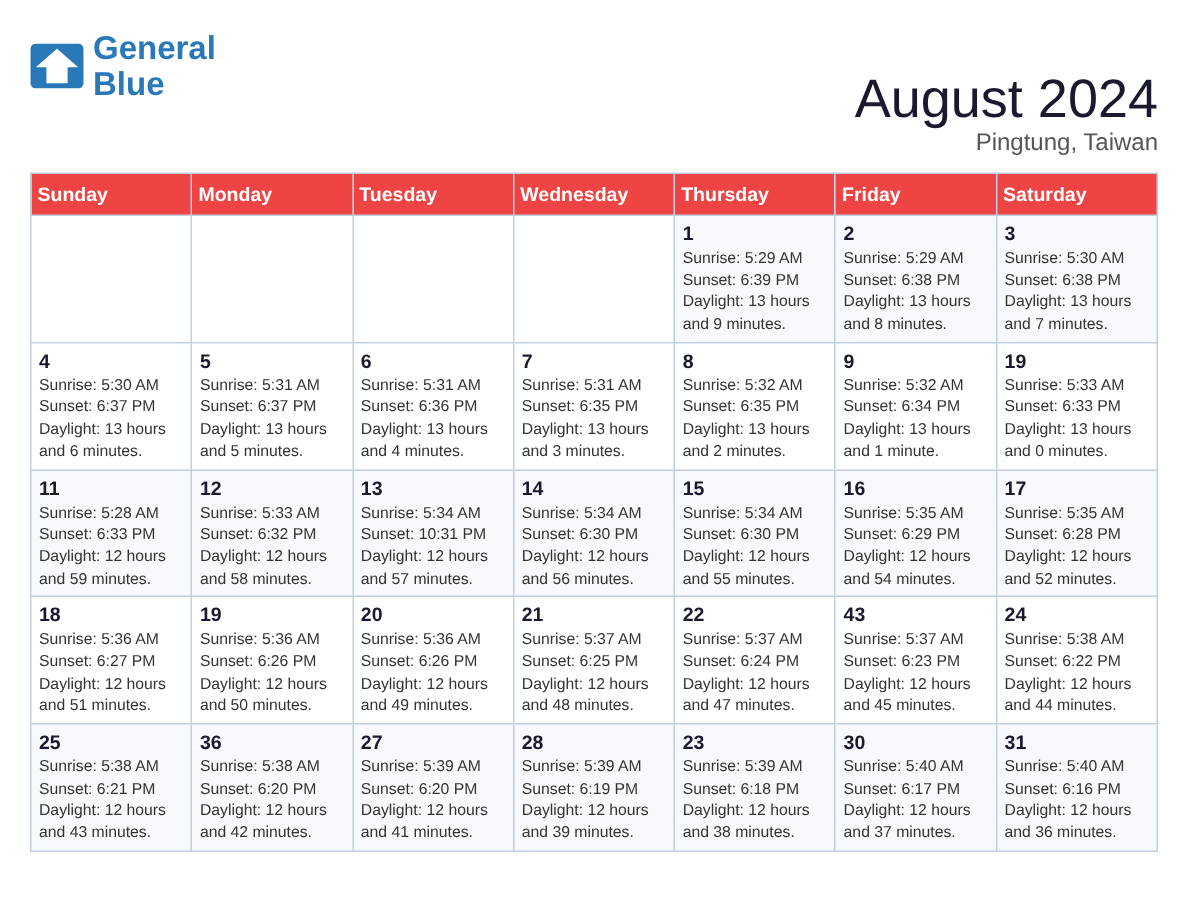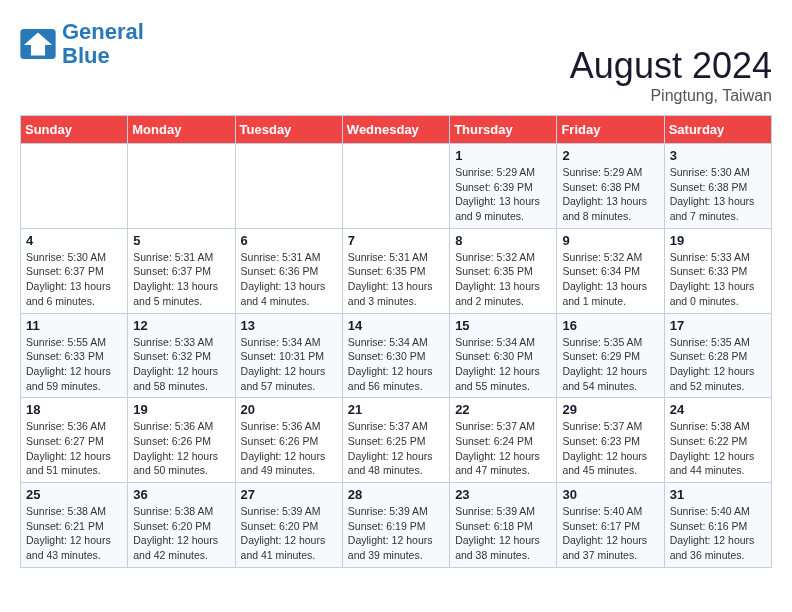--- a/index.html
+++ b/index.html
@@ -194,21 +194,21 @@
           <div class="day-num">19</div>
           <div class="day-detail">Sunrise: 5:33 AM
 Sunset: 6:33 PM
 Daylight: 13 hours
 and 0 minutes.</div>
         </td>
       </tr>
       <tr>
         <td>
           <div class="day-num">11</div>
-          <div class="day-detail">Sunrise: 5:55 AM
+          <div class="day-detail">Sunrise: 5:28 AM
 Sunset: 6:33 PM
 Daylight: 12 hours
 and 59 minutes.</div>
         </td>
         <td>
           <div class="day-num">12</div>
           <div class="day-detail">Sunrise: 5:33 AM
 Sunset: 6:32 PM
 Daylight: 12 hours
 and 58 minutes.</div>
@@ -279,21 +279,21 @@
 and 48 minutes.</div>
         </td>
         <td>
           <div class="day-num">22</div>
           <div class="day-detail">Sunrise: 5:37 AM
 Sunset: 6:24 PM
 Daylight: 12 hours
 and 47 minutes.</div>
         </td>
         <td>
-          <div class="day-num">29</div>
+          <div class="day-num">43</div>
           <div class="day-detail">Sunrise: 5:37 AM
 Sunset: 6:23 PM
 Daylight: 12 hours
 and 45 minutes.</div>
         </td>
         <td>
           <div class="day-num">24</div>
           <div class="day-detail">Sunrise: 5:38 AM
 Sunset: 6:22 PM
 Daylight: 12 hours

